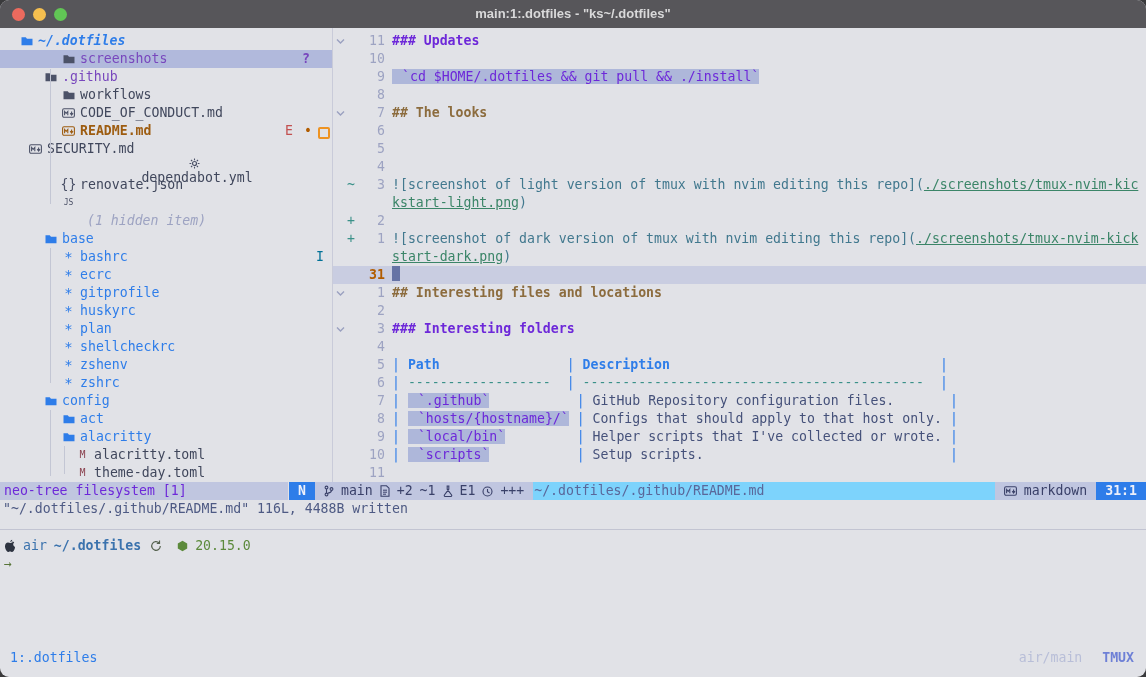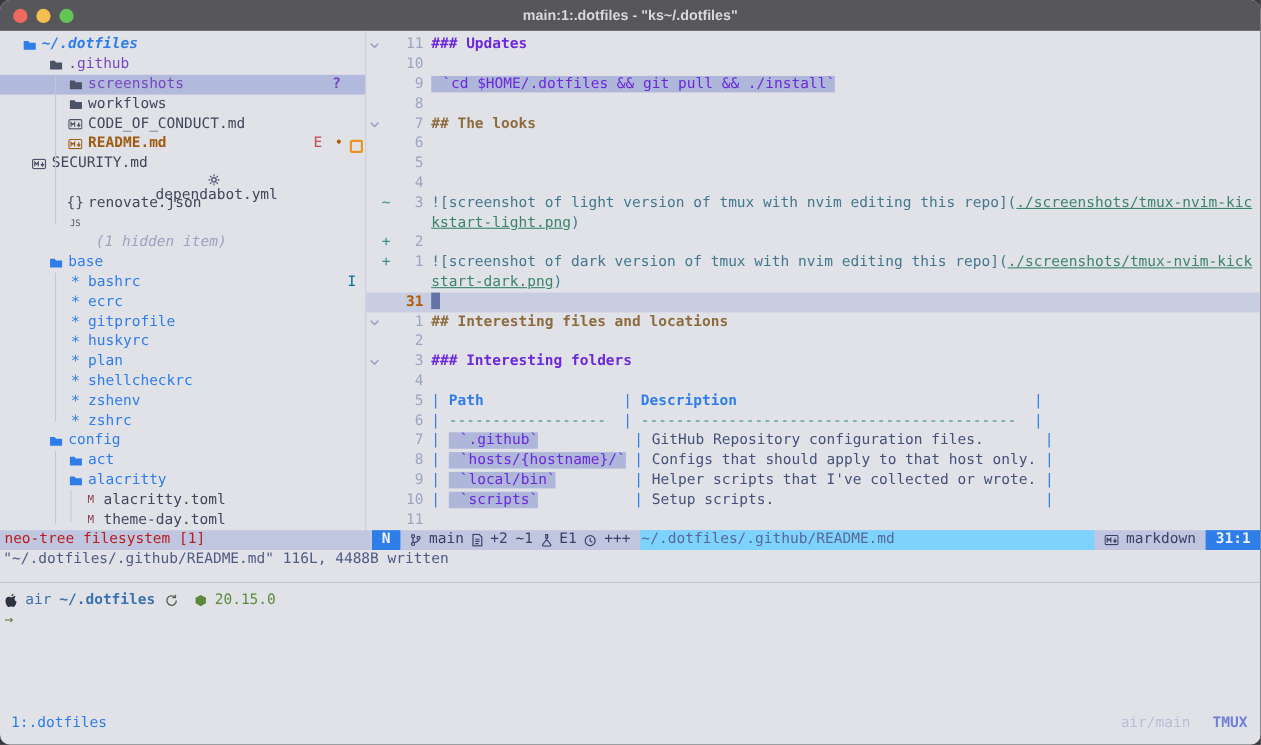--- a/index.html
+++ b/index.html
@@ -49,21 +49,21 @@
   .sg-h3{color:#6d28d9;font-weight:bold;}
   .sg-code{background:#aeb7da;color:#6d28d9;padding-left:10px;}
   .sg-lbl{color:#41788e;}
   .sg-url{color:#3b8568;text-decoration:underline;}
   .sg-pipe{color:#2e7de9;}
   .sg-th{color:#2e7de9;font-weight:bold;}
   .sg-dash{color:#3a9189;}
   .sg-txt{color:#45517a;}
   
   .statusline{position:absolute;top:482px;left:0;right:0;height:18px;display:flex;}
-  .sl-neo{width:337px;flex:none;background:#c0c6e0;color:#b91c1c;padding-left:4px;margin-right:1px;
+  .sl-neo{width:288px;flex:none;background:#c0c6e0;color:#6d28d9;padding-left:4px;margin-right:1px;
     display:flex;align-items:center;box-sizing:border-box;}
   .sl-main{flex:1;display:flex;align-items:center;background:#c0c6e0;min-width:0;}
   .sl-mode{background:#2e7de9;color:#edf0fa;font-weight:bold;padding:0 9px;height:100%;
     display:flex;align-items:center;}
   .sl-git{display:flex;gap:7px;padding:0 9px;color:#3a4169;align-items:center;flex:none;}
   .sl-ic{display:inline-flex;align-items:center;}
   .sl-path{flex:1;background:#7dd3fc;color:#5a679a;padding:0 1px;height:100%;
     display:flex;align-items:center;min-width:0;}
   .sl-ft{display:flex;gap:7px;padding:0 9px;color:#3a4169;align-items:center;flex:none;}
   .sl-loc{background:#2e7de9;color:#edf0fa;font-weight:bold;padding:0 9px;height:100%;
@@ -98,26 +98,26 @@
       <span class="light green"></span>
     </div>
     <div class="title">main:1:.dotfiles - "ks~/.dotfiles"</div>
   </div>
 
   <div class="panes">
     <div class="sidebar" id="tree">
         <div class="trow" style="padding-left: 20px;"><span class="ticon ic-blue"><svg width="12" height="10" viewBox="0 0 12 10">
               <path d="M0.5 1.2h4.2L6 2.8h5.5V9.2H0.5z" fill="currentColor"></path>
             </svg></span><span class="tlabel root">~/.dotfiles</span></div>
+        <div class="trow selected" style="padding-left: 62px;"><span class="ticon ic-gray"><svg width="12" height="10" viewBox="0 0 12 10">
+              <path d="M0.5 1.2h4.2L6 2.8h5.5V9.2H0.5z" fill="currentColor"></path>
+            </svg></span><span class="tlabel purple">screenshots</span><span class="mk mk-q">?</span></div>
         <div class="trow" style="padding-left: 44px;"><span class="ticon ic-gray"><svg width="12" height="10" viewBox="0 0 12 10">
               <path d="M0.5 1.2h4.2L6 2.8h5.5V9.2H0.5z" fill="currentColor"></path>
             </svg></span><span class="tlabel purple">.github</span></div>
-        <div class="trow selected" style="padding-left: 62px;"><span class="ticon ic-gray"><svg width="12" height="10" viewBox="0 0 12 10">
-              <path d="M0.5 1.2h4.2L6 2.8h5.5V9.2H0.5z" fill="currentColor"></path>
-            </svg></span><span class="tlabel purple">screenshots</span><span class="mk mk-q">?</span></div>
         <div class="trow" style="padding-left: 62px;"><span class="ticon ic-gray"><svg width="12" height="10" viewBox="0 0 12 10">
               <path d="M0.5 1.2h4.2L6 2.8h5.5V9.2H0.5z" fill="currentColor"></path>
             </svg></span><span class="tlabel file">workflows</span></div>
         <div class="trow" style="padding-left: 62px;"><span class="ticon ic-gray"><svg width="13" height="10" viewBox="0 0 13 10">
               <rect x="0.6" y="0.8" width="11.8" height="8.4" rx="1.4" fill="none" stroke="currentColor" stroke-width="1.1"></rect>
               <path d="M2.6 7.2V3.4L4.2 5.3 5.8 3.4V7.2M9.6 3.4v2.8M8.2 5.2l1.4 1.8 1.4-1.8" fill="none" stroke="currentColor" stroke-width="1.1"></path>
             </svg></span><span class="tlabel file">CODE_OF_CONDUCT.md</span></div>
         <div class="trow" style="padding-left: 62px;"><span class="ticon ic-orange"><svg width="13" height="10" viewBox="0 0 13 10">
               <rect x="0.6" y="0.8" width="11.8" height="8.4" rx="1.4" fill="none" stroke="currentColor" stroke-width="1.1"></rect>
               <path d="M2.6 7.2V3.4L4.2 5.3 5.8 3.4V7.2M9.6 3.4v2.8M8.2 5.2l1.4 1.8 1.4-1.8" fill="none" stroke="currentColor" stroke-width="1.1"></path>

